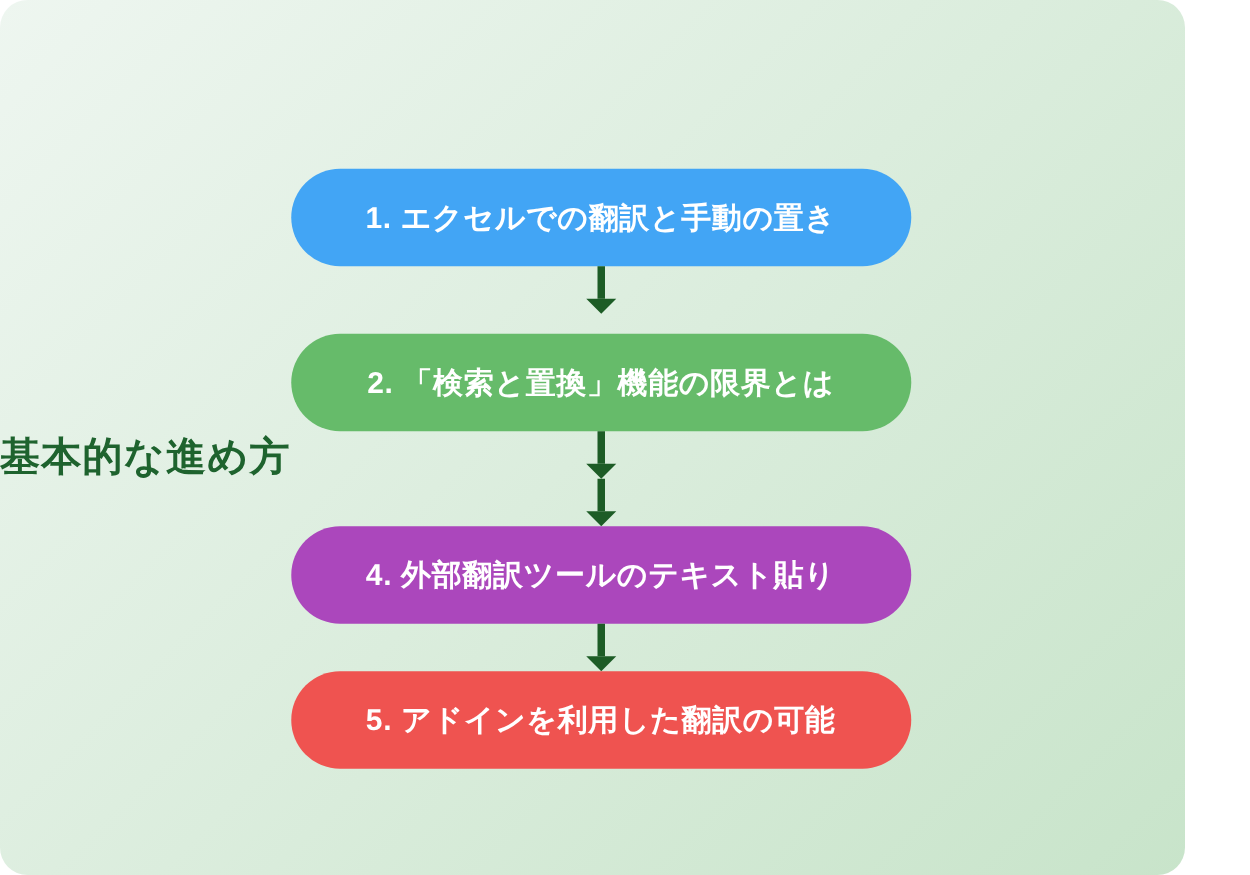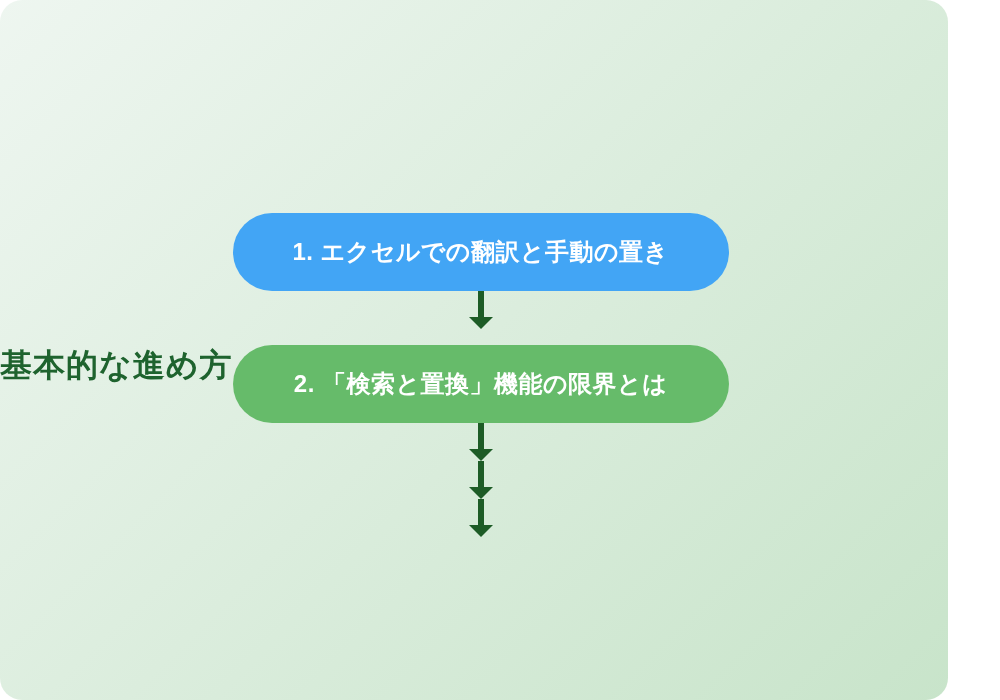--- a/index.html
+++ b/index.html
@@ -86,18 +86,24 @@
         <span>2. 「検索と置換」機能の限界とは</span>
       </div>
       <div class="arrow">
         <div class="arrow-stem" style="background: rgb(29, 92, 38);"></div>
         <div class="arrow-head" style="border-top-color: rgb(29, 92, 38);"></div>
       </div>
       <div class="arrow">
         <div class="arrow-stem" style="background: rgb(29, 92, 38);"></div>
         <div class="arrow-head" style="border-top-color: rgb(29, 92, 38);"></div>
       </div>
+      <div class="step-box" style="background: rgb(171, 71, 188); color: rgb(255, 255, 255);">
+        <span>4. 外部翻訳ツールのテキスト貼り</span>
+      </div>
       <div class="arrow">
         <div class="arrow-stem" style="background: rgb(29, 92, 38);"></div>
         <div class="arrow-head" style="border-top-color: rgb(29, 92, 38);"></div>
+      </div>
+      <div class="step-box" style="background: rgb(239, 83, 80); color: rgb(255, 255, 255);">
+        <span>5. アドインを利用した翻訳の可能</span>
       </div>
     </div>
 </div>
 
 </body></html>

